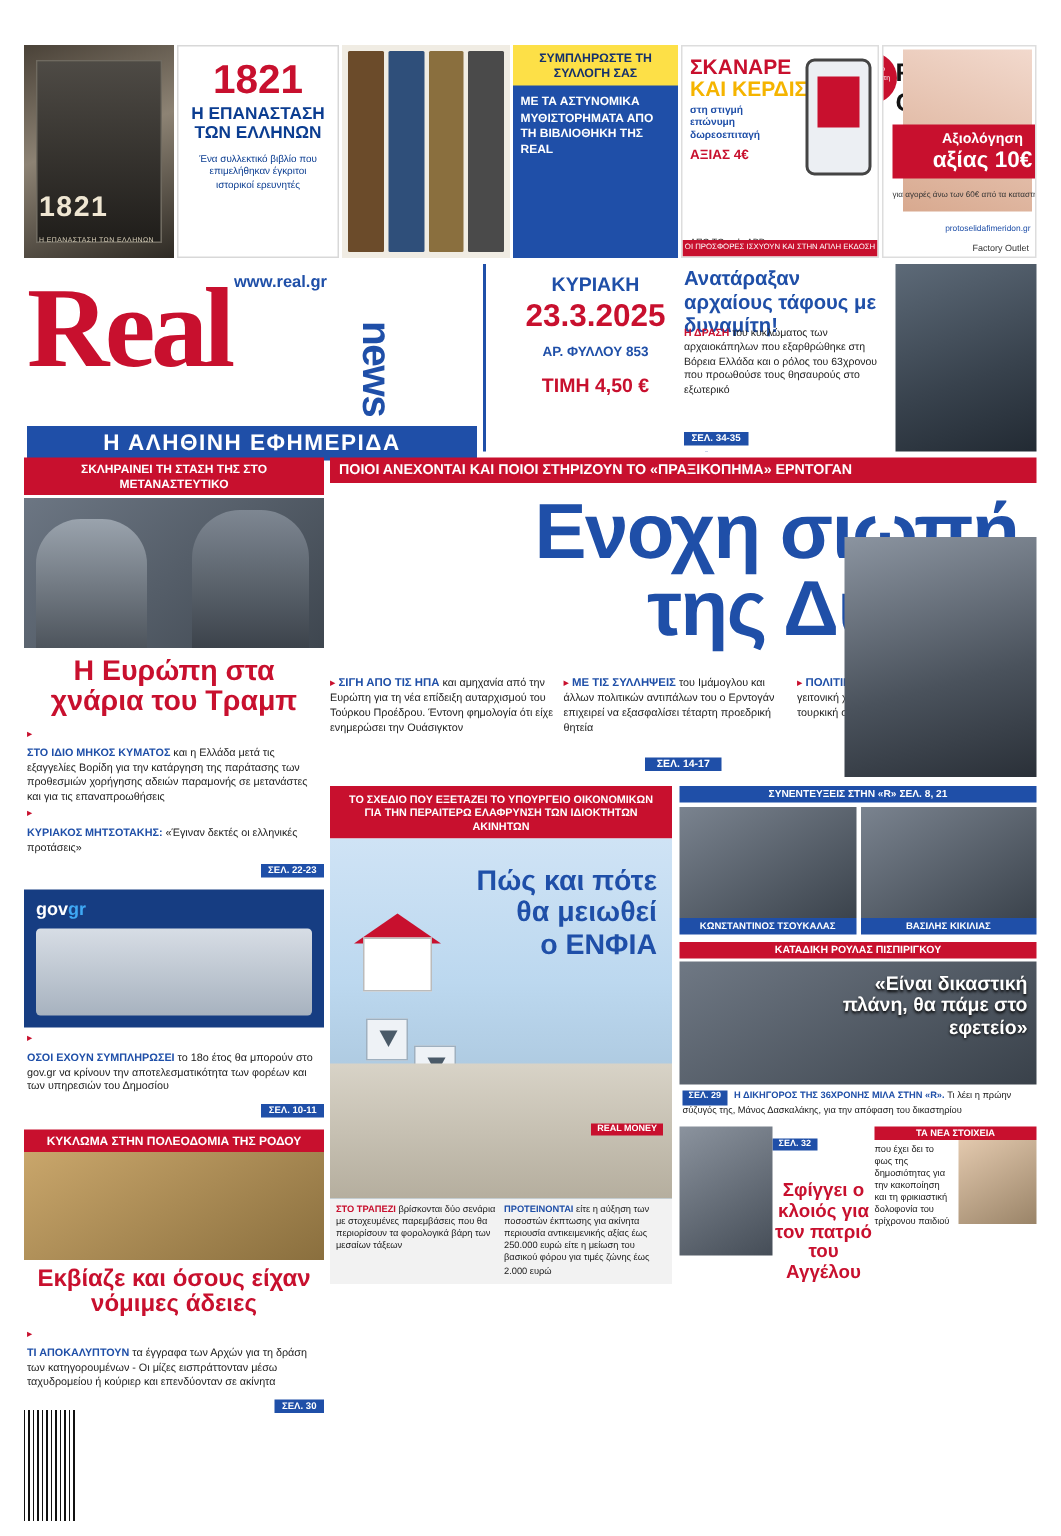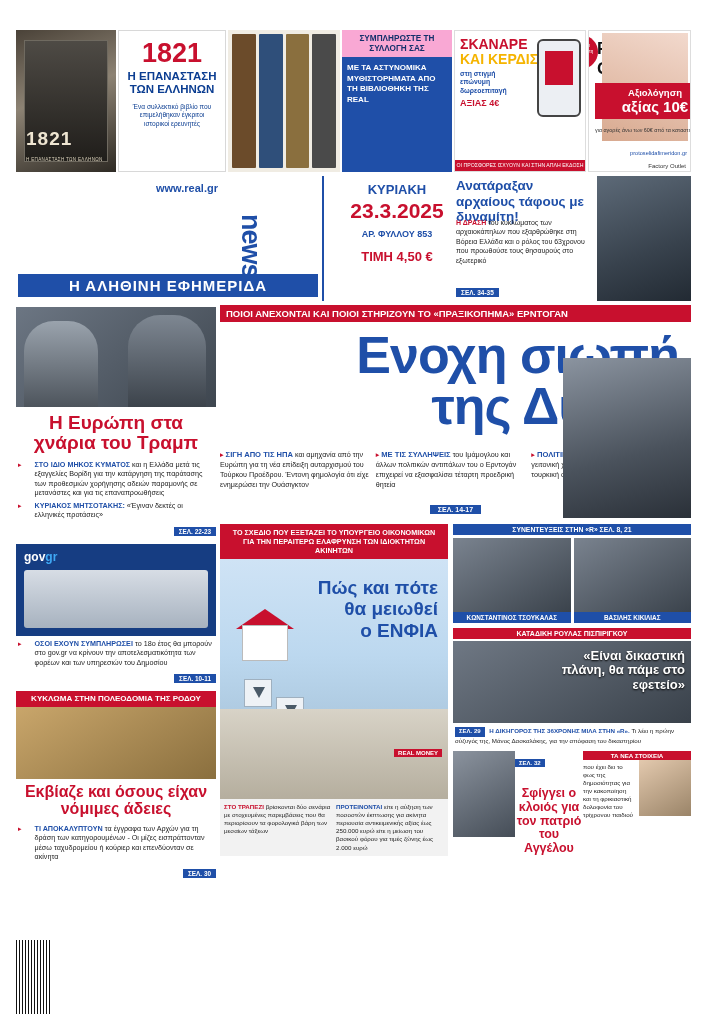--- a/index.html
+++ b/index.html
@@ -27,21 +27,21 @@
   .promo-1821 { width:108px; background:#ffffff; border:1px solid #d8d8d8; }
   .promo-1821 .num { color:#c8102e; font-size:27px; font-weight:bold; text-align:center; line-height:1; margin-top:9px;}
   .promo-1821 .l1 { color:#0b3d91; font-size:11.5px; font-weight:bold; text-align:center; line-height:1.12; margin-top:3px;}
   .promo-1821 .l2 { color:#0b3d91; font-size:6.6px; text-align:center; line-height:1.3; margin-top:7px; padding:0 8px;}
 
   .promo-books { width:112px; background:#f0ece3; }
   .promo-books .shelf { position:absolute; inset:4px; display:flex; gap:3px; }
   .promo-books .bk { flex:1; border-radius:1px; }
 
   .promo-collect { width:110px; background:#1f4fa8; color:#fff; }
-  .promo-collect .hl { background:#f9a8d4; color:#14306b; font-weight:bold; font-size:8.2px; text-align:center; line-height:1.18; padding:4px 3px; }
+  .promo-collect .hl { background:#fde047; color:#14306b; font-weight:bold; font-size:8.2px; text-align:center; line-height:1.18; padding:4px 3px; }
   .promo-collect .tx { font-size:8px; font-weight:bold; line-height:1.3; padding:6px 5px; }
 
   .promo-scan { width:132px; background:#ffffff; border:1px solid #ddd; }
   .promo-scan .sc1 { color:#c8102e; font-size:14px; font-weight:bold; line-height:1; padding:6px 4px 0 5px;}
   .promo-scan .sc2 { color:#f5b400; font-size:14px; font-weight:bold; line-height:1; padding:1px 4px 0 5px;}
   .promo-scan .sc3 { color:#1f4fa8; font-size:6.8px; font-weight:bold; line-height:1.25; padding:4px 5px 0 5px; width:66px;}
   .promo-scan .sc4 { color:#c8102e; font-size:9px; font-weight:bold; padding:3px 5px 0 5px;}
   .promo-scan .phone { position:absolute; right:4px; top:8px; width:44px; height:78px; background:#eceff3; border:2px solid #444; border-radius:6px; }
   .promo-scan .phone:after { content:""; position:absolute; left:6px; top:10px; right:6px; height:34px; background:#c8102e; }
   .promo-scan .radu { position:absolute; left:5px; bottom:6px; font-size:6px; color:#333; }
@@ -58,21 +58,21 @@
   .promo-factory .badge { position:absolute; right:92px; top:4px; width:34px; height:34px; border-radius:50%; background:#c8102e; color:#fff; font-size:4.6px; text-align:center; line-height:1.25; padding-top:8px;}
   .promo-factory .urlbar { position:absolute; right:0; bottom:14px; background:#ffffffcc; font-size:5.6px; color:#1f4fa8; padding:1px 3px;}
   .promo-factory .label { position:absolute; right:4px; bottom:2px; font-size:6px; color:#333; }
 
   
   .masthead { position:absolute; left:16px; top:176px; width:675px; height:125px; }
   .mast-left { position:absolute; left:0; top:0; width:302px; height:125px; background:#ffffff; }
   .mast-url { position:absolute; left:140px; top:6px; font-size:11px; font-weight:bold; color:#1f4fa8; }
   .logo-real { position:absolute; left:2px; top:12px; font-size:76px; font-weight:bold; color:#c8102e; line-height:.82; letter-spacing:-3px; font-family:"Liberation Serif", serif;}
   .logo-news { position:absolute; left:250px; top:38px; font-size:27px; font-weight:bold; color:#1f4fa8; transform:rotate(90deg); transform-origin:left top; letter-spacing:-1px;}
-  .mast-tagline { position:absolute; left:2px; top:98px; width:300px; background:#1f4fa8; color:#fff; font-size:15px; font-weight:bold; text-align:center; letter-spacing:1px; padding:3px 0;}
+  .mast-tagline { position:absolute; left:2px; top:108px; width:300px; background:#1f4fa8; color:#fff; font-size:15px; font-weight:bold; text-align:center; letter-spacing:1px; padding:3px 0;}
 
   .mast-date { position:absolute; left:306px; top:0; width:150px; height:125px; background:#ffffff; border-left:2px solid #1f4fa8; border-right:2px solid #1f4fa8; text-align:center;}
   .mast-date .d1 { color:#1f4fa8; font-size:13px; font-weight:bold; margin-top:6px;}
   .mast-date .d2 { color:#c8102e; font-size:21px; font-weight:bold; margin-top:2px;}
   .mast-date .d3 { color:#1f4fa8; font-size:9px; font-weight:bold; margin-top:6px;}
   .mast-date .d4 { color:#c8102e; font-size:13px; font-weight:bold; margin-top:10px;}
 
   .mast-news { position:absolute; left:438px; top:0; width:237px; height:125px; background:#fff; }
   .mast-news .t { position:absolute; left:2px; top:2px; width:140px; color:#1f4fa8; font-size:13.5px; font-weight:bold; line-height:1.15;}
   .mast-news .lead { position:absolute; left:2px; top:42px; width:140px; font-size:7px; line-height:1.35; color:#222;}
@@ -84,21 +84,21 @@
   .col-left { position:absolute; left:16px; top:305px; width:200px; }
   .col-main { position:absolute; left:220px; top:305px; width:471px; }
 
   .kicker-red { background:#c8102e; color:#fff; font-size:8px; font-weight:bold; text-align:center; line-height:1.2; padding:3px 4px; }
 
   
   .l-photo { height:100px; background:linear-gradient(140deg,#6c7683,#3e464f); margin-top:2px; position:relative; }
   .l-photo .f1 { position:absolute; left:8px; bottom:0; width:74px; height:86px; background:linear-gradient(180deg,#9aa3ad,#4d545c); border-radius:30px 30px 0 0;}
   .l-photo .f2 { position:absolute; right:10px; bottom:0; width:78px; height:92px; background:linear-gradient(180deg,#7e8792,#3c434b); border-radius:32px 32px 0 0;}
   .l-title { color:#c8102e; font-size:19px; font-weight:bold; line-height:1.05; text-align:center; padding:6px 2px 4px;}
-  .bullet-item { display:flex; gap:13px; font-size:7.2px; line-height:1.32; color:#222; padding:3px 2px 0; }
+  .bullet-item { display:flex; gap:3px; font-size:7.2px; line-height:1.32; color:#222; padding:3px 2px 0;flex-direction:column; }
   .bullet-item .tri { color:#c8102e; font-size:7px; line-height:1.3; }
   .bullet-item b { color:#1f4fa8; }
   .ref-tag { display:inline-block; background:#1f4fa8; color:#fff; font-size:6.4px; font-weight:bold; padding:1px 5px; margin-top:3px;}
 
   .l-gov { margin-top:6px; background:#163d82; position:relative; height:92px; }
   .l-gov .govgr { position:absolute; left:8px; top:6px; color:#fff; font-size:12px; font-weight:bold;}
   .l-gov .govgr .gr { color:#3fa9f5; }
   .l-gov .t { position:absolute; left:8px; top:28px; color:#f5c400; font-size:15px; font-weight:bold; line-height:1.1;}
   .l-gov .kbd { position:absolute; left:8px; bottom:8px; right:8px; height:58px; background:linear-gradient(180deg,#d7dde5,#a7b2bf); border-radius:3px;}
 
@@ -216,20 +216,21 @@
       </div>
       <div class="cond">για αγορές άνω των 60€ από τα καταστήματα FACTORY OUTLET</div>
       <div class="urlbar">protoselidafimeridon.gr</div>
       <div class="label">Factory Outlet</div>
     </div>
   </div>
 
   <div class="masthead">
     <div class="mast-left">
       <div class="mast-url">www.real.gr</div>
+      <div class="logo-real">Real</div>
       <div class="logo-news">news</div>
       <div class="mast-tagline">Η ΑΛΗΘΙΝΗ ΕΦΗΜΕΡΙΔΑ</div>
     </div>
     <div class="mast-date">
       <div class="d1">ΚΥΡΙΑΚΗ</div>
       <div class="d2">23.3.2025</div>
       <div class="d3">ΑΡ. ΦΥΛΛΟΥ 853</div>
       <div class="d4">ΤΙΜΗ 4,50 €</div>
     </div>
     <div class="mast-news">
@@ -239,20 +240,21 @@
         <b>Η ΔΡΑΣΗ</b>
         <span>του κυκλώματος των αρχαιοκάπηλων που εξαρθρώθηκε στη Βόρεια Ελλάδα και ο ρόλος του 63χρονου που προωθούσε τους θησαυρούς στο εξωτερικό</span>
       </div>
       <div class="ref">ΣΕΛ. 34-35</div>
     </div>
   </div>
 
   <div class="col-left">
 
     <div>
+      <div class="kicker-red">ΣΚΛΗΡΑΙΝΕΙ ΤΗ ΣΤΑΣΗ ΤΗΣ ΣΤΟ ΜΕΤΑΝΑΣΤΕΥΤΙΚΟ</div>
       <div class="l-photo">
         <div class="f1"></div>
           <div class="f2"></div>
       </div>
       <div class="l-title">Η Ευρώπη στα χνάρια του Τραμπ</div>
       <div class="bullet-item">
         <span class="tri">▸</span>
         <span><b>ΣΤΟ ΙΔΙΟ ΜΗΚΟΣ ΚΥΜΑΤΟΣ</b>
         <span>και η Ελλάδα μετά τις εξαγγελίες Βορίδη για την κατάργηση της παράτασης των προθεσμιών χορήγησης αδειών παραμονής σε μετανάστες και για τις επαναπροωθήσεις</span></span>
       </div>

